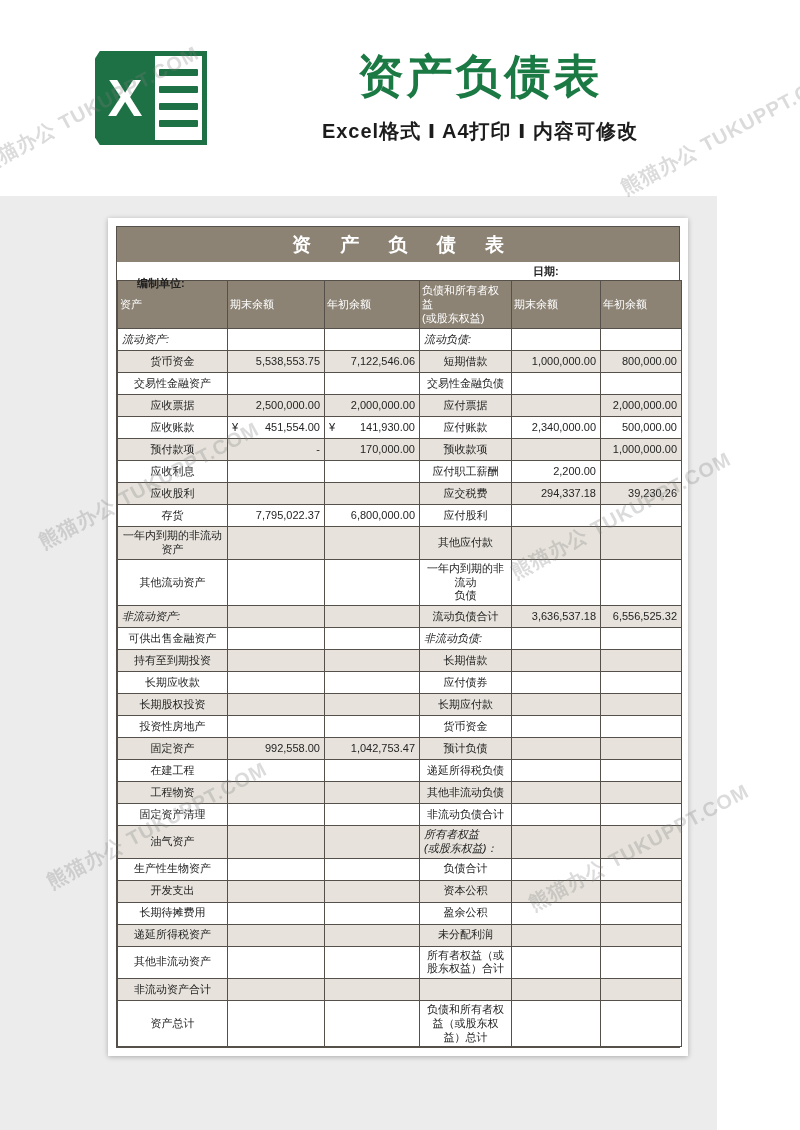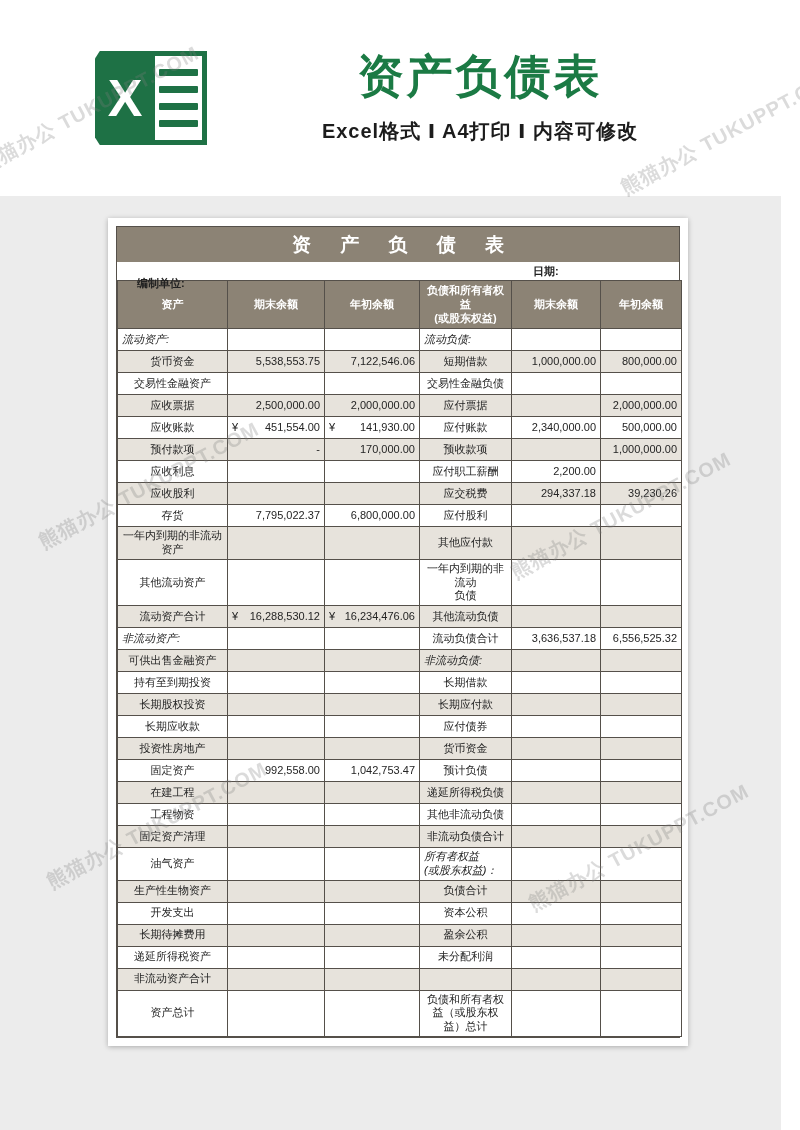--- a/index.html
+++ b/index.html
@@ -24,42 +24,42 @@
   }
   .logo-sheet i{display:block;height:7px;background:#1e7145;border-radius:1px;}
   .titles{flex:1;text-align:center;padding-right:47px;}
   .page-title{
     margin:0;font-size:46px;line-height:1.1;font-weight:bold;color:#1b7a44;letter-spacing:3px;
   }
   .page-subtitle{
     margin-top:16px;font-size:20px;font-weight:bold;color:#1c1c1c;letter-spacing:1px;
   }
   
-  .canvas{position:absolute;top:196px;left:0;width:781px;height:934px;background:#ececec;}
+  .canvas{position:absolute;top:196px;left:0;width:717px;height:934px;background:#ececec;}
   .paper{
     position:absolute;top:22px;left:108px;width:580px;background:#ffffff;
     box-shadow:0 1px 5px rgba(0,0,0,.28);padding:8px;box-sizing:border-box;
   }
   .sheet{border:1px solid #55504a;}
   .sheet-title{
     background:#8c8375;color:#ffffff;text-align:center;
     font-size:19px;font-weight:bold;letter-spacing:12px;text-indent:12px;
     padding:5px 0 4px 0;
   }
   .meta-row{
     position:relative;height:18px;background:#ffffff;font-size:11px;font-weight:bold;color:#222;
   }
   .meta-prepared{position:absolute;left:20px;top:2px;margin-top:12px;}
   .meta-date{position:absolute;left:74%;top:2px;}
   
   table{border-collapse:collapse;table-layout:fixed;width:564px;}
   th,td{border:1px solid #55504a;color:#242424;overflow:hidden;}
   thead th{
-    background:#8c8375;color:#ffffff;font-weight:bold;font-size:11px;
-    padding:3px 2px;white-space:pre-line;line-height:1.25;text-align:center;
+    background:#8c8375;color:#ffffff;font-weight:normal;font-size:11px;
+    padding:3px 2px;white-space:pre-line;line-height:1.25;text-align:left;
   }
   td{font-size:11px;line-height:1.25;padding:2px 4px;height:17px;vertical-align:middle;}
   td.name{text-align:center;white-space:pre-line;}
   td.name.cat{text-align:left;font-style:italic;}
   td.num{text-align:right;}
   td.num.yen{display:table-cell;}
   td.num.yen .yen-sign{float:left;}
   tbody tr:nth-child(even) td{background:#e7e3dc;}
   tbody tr:nth-child(odd) td{background:#ffffff;}
   
@@ -205,28 +205,20 @@
             <tr>
               <td class="name">其他流动资产</td>
               <td class="num"></td>
               <td class="num"></td>
               <td class="name">一年内到期的非流动
 负债</td>
               <td class="num"></td>
               <td class="num"></td>
             </tr>
             <tr>
-              <td class="name">流动资产合计</td>
-              <td class="num yen"><span class="yen-sign">¥</span><span>16,288,530.12</span></td>
-              <td class="num yen"><span class="yen-sign">¥</span><span>16,234,476.06</span></td>
-              <td class="name">其他流动负债</td>
-              <td class="num"></td>
-              <td class="num"></td>
-            </tr>
-            <tr>
               <td class="name cat">非流动资产:</td>
               <td class="num"></td>
               <td class="num"></td>
               <td class="name">流动负债合计</td>
               <td class="num">3,636,537.18</td>
               <td class="num">6,556,525.32</td>
             </tr>
             <tr>
               <td class="name">可供出售金融资产</td>
               <td class="num"></td>
@@ -237,32 +229,32 @@
             </tr>
             <tr>
               <td class="name">持有至到期投资</td>
               <td class="num"></td>
               <td class="num"></td>
               <td class="name">长期借款</td>
               <td class="num"></td>
               <td class="num"></td>
             </tr>
             <tr>
+              <td class="name">长期应收款</td>
+              <td class="num"></td>
+              <td class="num"></td>
+              <td class="name">应付债券</td>
+              <td class="num"></td>
+              <td class="num"></td>
+            </tr>
+            <tr>
               <td class="name">长期股权投资</td>
               <td class="num"></td>
               <td class="num"></td>
               <td class="name">长期应付款</td>
-              <td class="num"></td>
-              <td class="num"></td>
-            </tr>
-            <tr>
-              <td class="name">长期应收款</td>
-              <td class="num"></td>
-              <td class="num"></td>
-              <td class="name">应付债券</td>
               <td class="num"></td>
               <td class="num"></td>
             </tr>
             <tr>
               <td class="name">投资性房地产</td>
               <td class="num"></td>
               <td class="num"></td>
               <td class="name">货币资金</td>
               <td class="num"></td>
               <td class="num"></td>
@@ -330,20 +322,28 @@
               <td class="num"></td>
               <td class="name">盈余公积</td>
               <td class="num"></td>
               <td class="num"></td>
             </tr>
             <tr>
               <td class="name">递延所得税资产</td>
               <td class="num"></td>
               <td class="num"></td>
               <td class="name">未分配利润</td>
+              <td class="num"></td>
+              <td class="num"></td>
+            </tr>
+            <tr>
+              <td class="name">其他非流动资产</td>
+              <td class="num"></td>
+              <td class="num"></td>
+              <td class="name">所有者权益（或股东权益）合计</td>
               <td class="num"></td>
               <td class="num"></td>
             </tr>
             <tr>
               <td class="name">非流动资产合计</td>
               <td class="num"></td>
               <td class="num"></td>
               <td class="name"></td>
               <td class="num"></td>
               <td class="num"></td>

